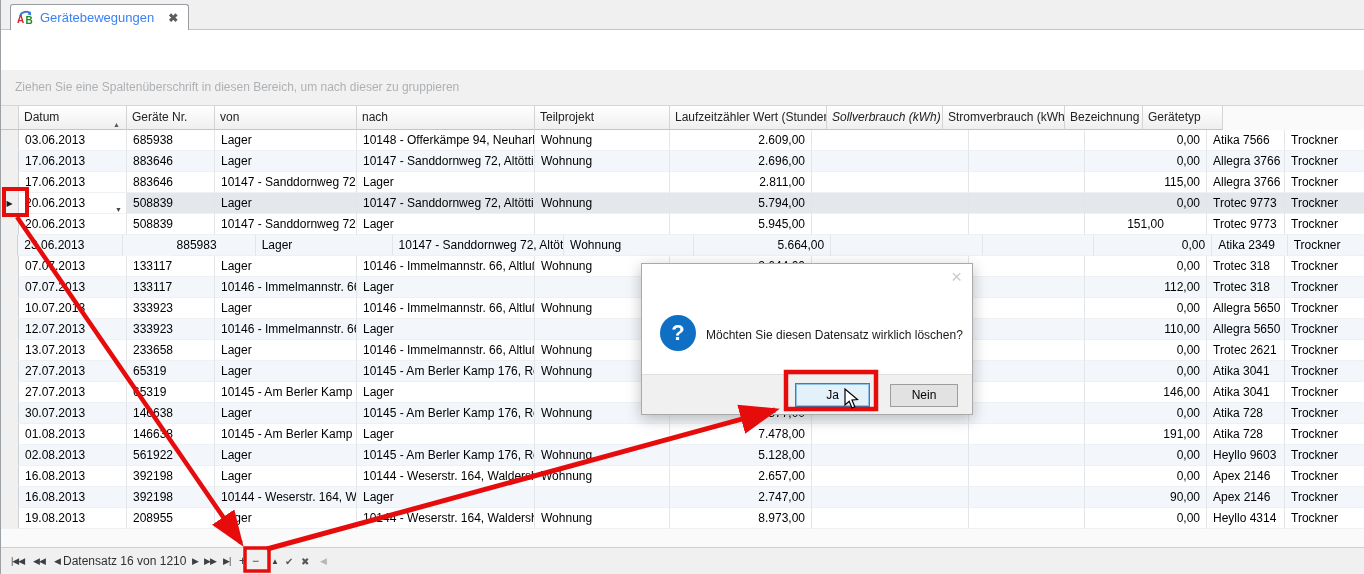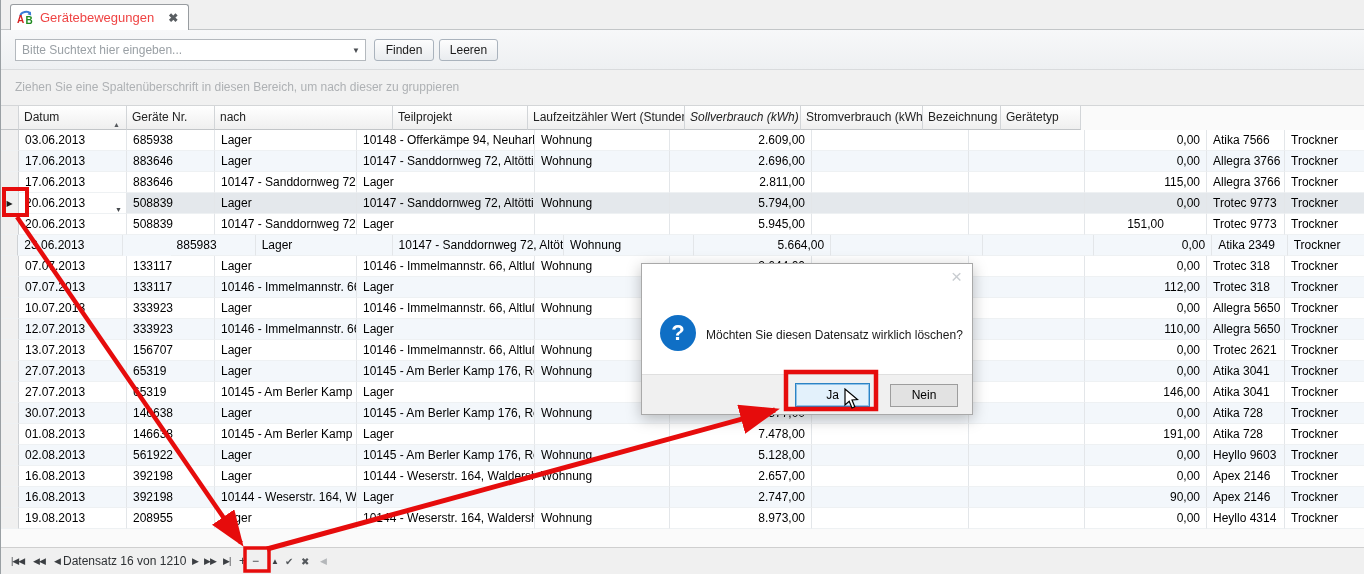--- a/index.html
+++ b/index.html
@@ -7,21 +7,21 @@
   body { font-family:"Liberation Sans", sans-serif; }
   .app { position:relative; width:1364px; height:574px; background:#ffffff; overflow:hidden;
          border-left:1px solid #9aa0a4; }
 
   
   .tabbar { position:absolute; left:0; top:0; width:1364px; height:30px; background:#f0f0f0;
             border-bottom:1px solid #c3c6c8; }
   .tab { position:absolute; left:9px; top:4px; height:26px; background:#ffffff;
          border:1px solid #989ca0; border-bottom:none; border-radius:3px 3px 0 0;
          display:flex; align-items:center; padding:0 10px 0 6px; }
-  .tab-label { font-size:13px; color:#ef4444; margin:0 14px 0 6px; }
+  .tab-label { font-size:13px; color:#3b82f6; margin:0 14px 0 6px; }
   .tab-close { font-size:12px; color:#5a5e62; cursor:pointer; font-weight:bold; }
 
   
   .toolbar { position:absolute; left:0; top:30px; width:1364px; height:40px;
              background:linear-gradient(#f7f8f9,#eef0f2); border-bottom:1px solid #d9dbdd; }
   .search-combo { position:absolute; left:14px; top:9px; width:351px; height:22px;
                   background:#ffffff; border:1px solid #b4b9be; display:flex; align-items:center; }
   .search-combo input { flex:1; border:none; outline:none; font-family:"Liberation Sans",sans-serif;
                         font-size:12px; color:#333; padding:0 6px; background:transparent; }
   .search-combo input::placeholder { color:#9aa0a5; }
@@ -102,38 +102,31 @@
           <path d="M13.8 4.5 L14.2 8.6 L10.4 7.2 Z" fill="#3a7bd5"></path>
           <text x="0" y="16" font-size="10" font-weight="bold" fill="#d62323" font-family="Liberation Sans, sans-serif">A</text>
           <text x="8.5" y="16.5" font-size="10" font-weight="bold" fill="#1f8a1f" font-family="Liberation Sans, sans-serif">B</text>
         </svg>
       </span>
       <span class="tab-label">Gerätebewegungen</span>
       <span class="tab-close">✖</span>
     </div>
   </div>
 
-  <div class="toolbar">
-    <div class="search-combo">
-      <input type="text" placeholder="Bitte Suchtext hier eingeben..." style="">
-      <span class="combo-drop">▼</span>
-    </div>
-    <div class="tbtn btn-find">Finden</div>
-    <div class="tbtn btn-clear">Leeren</div>
-  </div>
 
   <div class="grouppanel">
     <span class="group-hint">Ziehen Sie eine Spaltenüberschrift in diesen Bereich, um nach dieser zu gruppieren</span>
   </div>
 
   <div class="grid">
     <div class="ghead" id="ghead">
         <div class="hcell ind" style="width: 18px;"></div>
         <div class="hcell" style="width: 108px;"><span>Datum</span><span class="sort-glyph">▲</span></div>
         <div class="hcell" style="width: 88px;"><span>Geräte Nr.</span></div>
+        <div class="hcell" style="width: 142px;"><span>von</span></div>
         <div class="hcell" style="width: 178px;"><span>nach</span></div>
         <div class="hcell" style="width: 135px;"><span>Teilprojekt</span></div>
         <div class="hcell" style="width: 157px;"><span>Laufzeitzähler Wert (Stunden)</span></div>
         <div class="hcell" style="width: 116px; font-style: italic;"><span>Sollverbrauch (kWh)</span></div>
         <div class="hcell" style="width: 122px;"><span>Stromverbrauch (kWh)</span></div>
         <div class="hcell" style="width: 78px;"><span>Bezeichnung</span></div>
         <div class="hcell" style="width: 80px;"><span>Gerätetyp</span></div>
       </div>
     <div id="gbody">
         <div class="row">
@@ -272,21 +265,21 @@
           <div class="cell num" style="width: 142px;"><span></span></div>
           <div class="cell num" style="width: 157px;"><span></span></div>
           <div class="cell num" style="width: 116px;"><span></span></div>
           <div class="cell num" style="width: 122px;"><span>110,00</span></div>
           <div class="cell" style="width: 78px;"><span>Allegra 5650</span></div>
           <div class="cell" style="width: 80px;"><span>Trockner</span></div>
         </div>
         <div class="row">
           <div class="cell ind" style="width: 18px;"></div>
           <div class="cell" style="width: 108px;"><span>13.07.2013</span></div>
-          <div class="cell" style="width: 88px;"><span>156707</span></div>
+          <div class="cell" style="width: 88px;"><span>233658</span></div>
           <div class="cell" style="width: 142px;"><span>Lager</span></div>
           <div class="cell" style="width: 178px;"><span>10146 - Immelmannstr. 66, Altluß...</span></div>
           <div class="cell" style="width: 135px;"><span>Wohnung</span></div>
           <div class="cell num" style="width: 142px;"><span></span></div>
           <div class="cell num" style="width: 157px;"><span></span></div>
           <div class="cell num" style="width: 116px;"><span></span></div>
           <div class="cell num" style="width: 122px;"><span>0,00</span></div>
           <div class="cell" style="width: 78px;"><span>Trotec 2621</span></div>
           <div class="cell" style="width: 80px;"><span>Trockner</span></div>
         </div>

